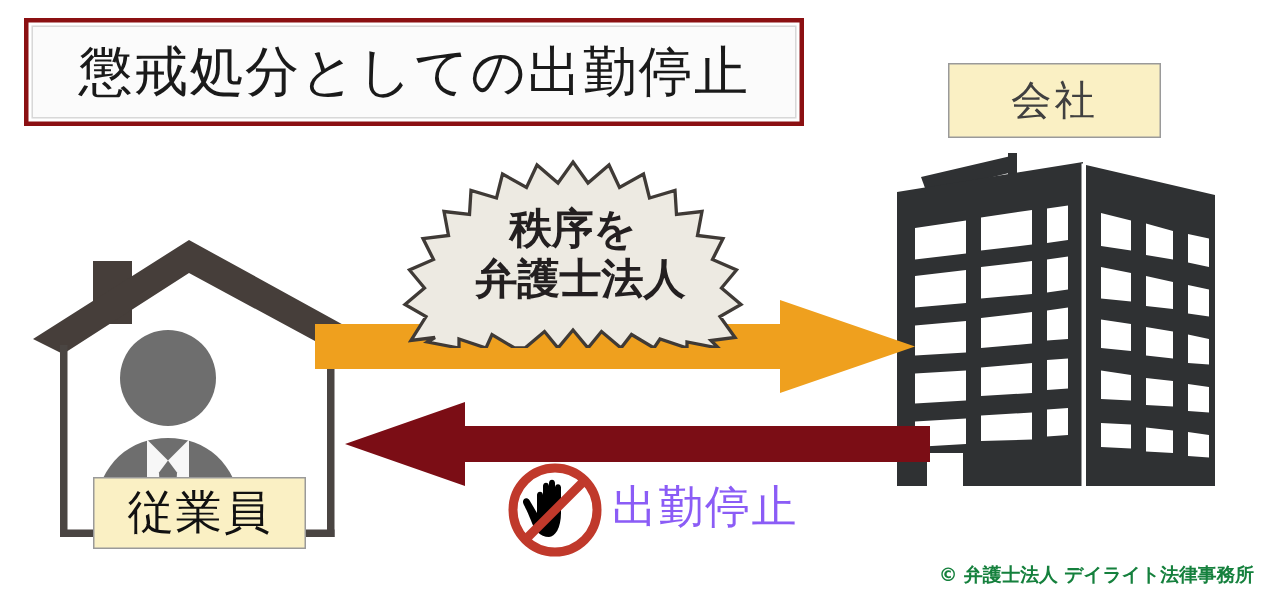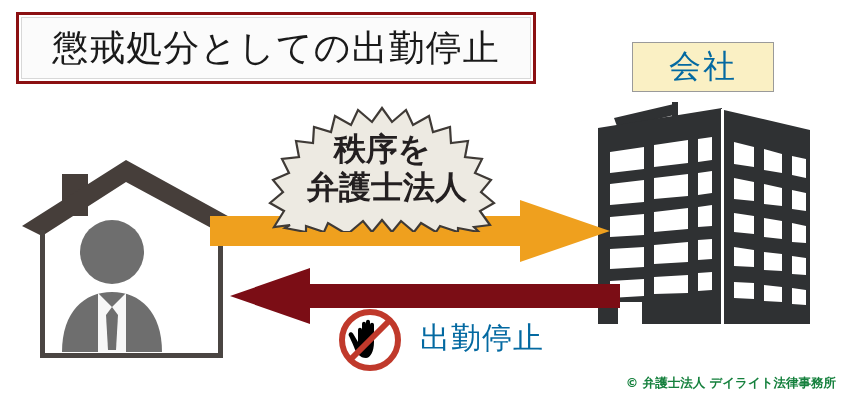--- a/index.html
+++ b/index.html
@@ -56,22 +56,22 @@
     height: 50px;
     background: #FAF0C4;
     border: 1px solid #9a9a9a;
     box-sizing: border-box;
     display: flex;
     align-items: center;
     justify-content: center;
     z-index: 20;
   }
   #company-label-text {
-    font-size: 32px;
-    color: #0369a1;
+    font-size: 27px;
+    color: #404040;
     letter-spacing: 2px;
     font-family: "DejaVu Sans", "Liberation Sans", sans-serif;
   }
 
   
   #employee-label {
     position: absolute;
     left: 62px;
     top: 318px;
     width: 142px;
@@ -107,37 +107,37 @@
     width: 248px;
     height: 126px;
     z-index: 13;
     display: flex;
     flex-direction: column;
     align-items: center;
     justify-content: center;
     pointer-events: none;
   }
   #burst-text .line {
-    font-size: 32px;
+    font-size: 28px;
     font-weight: bold;
     color: #231f20;
     line-height: 1.18;
     letter-spacing: 0px;
     font-family: "DejaVu Sans", "Liberation Sans", sans-serif;
   }
   #burst-line-2 { margin-left: 10px; }
 
   
   #suspension-caption {
     position: absolute;
-    left: 420px;
+    left: 408px;
     top: 318px;
     z-index: 15;
     font-size: 30px;
-    color: #0369a1;
+    color: #8b5cf6;
     letter-spacing: 1px;
     white-space: nowrap;
     font-family: "DejaVu Sans", "Liberation Sans", sans-serif;
   }
 
   
   #credit {
     position: absolute;
     right: 14px;
     bottom: 8px;
@@ -239,20 +239,23 @@
       <polygon points="152,186 172,187 172,203 152,202"></polygon>
       <polygon points="182,189 200,191 200,206 182,205"></polygon>
       <polygon points="210,192 224,194 224,209 210,208"></polygon>
     </g>
   </svg>
 
   <div id="company-label">
     <span id="company-label-text">会社</span>
   </div>
 
+  <div id="employee-label">
+    <span id="employee-label-text">従業員</span>
+  </div>
 
   <svg id="nohand-fig" class="fig" viewBox="0 0 68 68">
     <circle cx="34" cy="34" r="30" fill="#ffffff"></circle>
     <g fill="#000000">
       <path d="M22 36 L22 24 C22 21 26 21 26 24 L26 33 L26 18 C26 15 30 15 30 18 L30 32
                L30 16 C30 13 34 13 34 16 L34 32 L34 19 C34 16 38 16 38 19 L38 36
                C38 46 34 52 30 52 C24 52 20 47 18 41 C16 36 14 32 13 30 C11.5 27 15 24.5 17 27.5 Z"></path>
     </g>
     <circle cx="34" cy="34" r="28" fill="none" stroke="#C0392B" stroke-width="6"></circle>
     <line x1="14" y1="54" x2="54" y2="14" stroke="#C0392B" stroke-width="6"></line>

